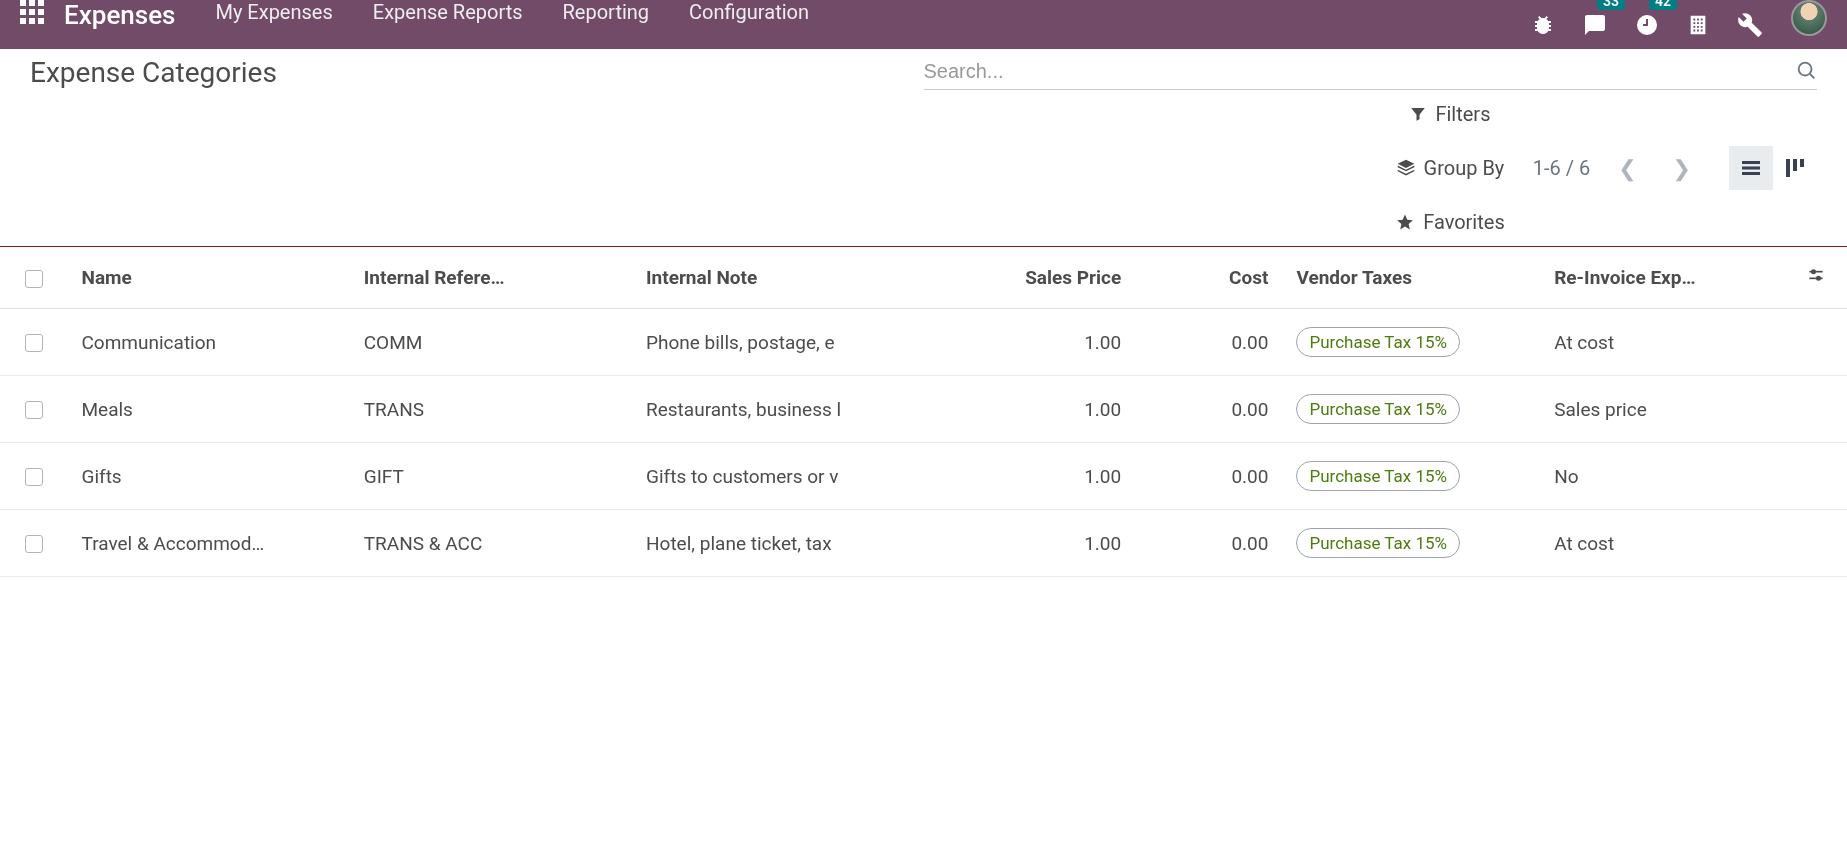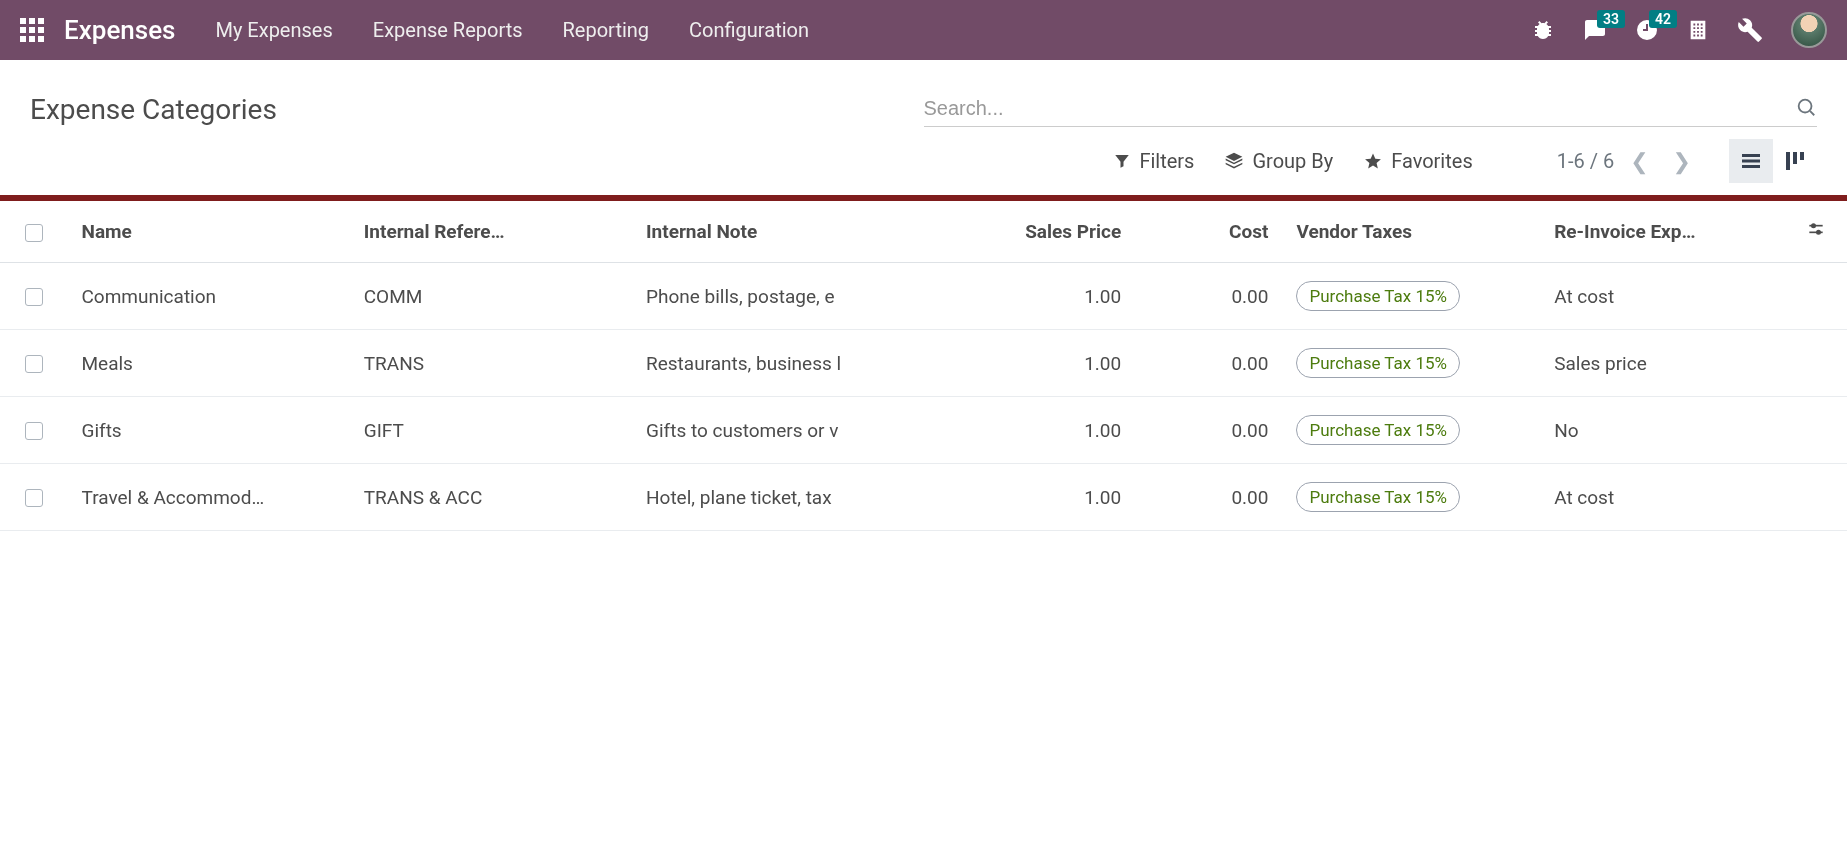--- a/index.html
+++ b/index.html
@@ -1,45 +1,45 @@
 <!DOCTYPE html>
 <html><head>
 <meta charset="utf-8">
 <style>
 * { box-sizing: border-box; margin: 0; padding: 0; }
 body { font-family: -apple-system, BlinkMacSystemFont, "Segoe UI", Roboto, Helvetica, Arial, sans-serif; color: #4c4c4c; background: #fff; }
 
 
-.navbar { background: #714B67; color: #fff; height: 60px; display: flex; align-items: center; padding: 0 20px; }
+.navbar { background: #714B67; color: #fff; height: 49px; display: flex; padding: 0 20px; }
 .apps-grid { width: 24px; height: 24px; display: grid; grid-template-columns: repeat(3,6px); grid-template-rows: repeat(3,6px); gap: 3px; cursor: pointer; margin-right: 20px;}
 .apps-grid span { background: #fff; width:6px; height:6px; }
 .brand { font-size: 26px; font-weight: 500; margin-right: 40px; cursor: pointer;}
 .menu-item { font-size: 20px; margin-right: 40px; cursor: pointer; color: #eee; }
 .nav-spacer { flex: 1; }
 .nav-icon { margin-left: 28px; cursor: pointer; position: relative; color:#fff; display:flex; align-items:center;text-decoration:underline;}
 .nav-icon svg { fill: #fff; }
 .badge { position: absolute; top: -8px; left: 14px; background: #017E84; color: #fff; font-size: 14px; font-weight: 600; padding: 1px 6px; border-radius: 3px; }
 .avatar { width: 36px; height: 36px; border-radius: 50%; margin-left: 28px; cursor:pointer; background: radial-gradient(circle at 50% 30%, #f2d2b5 30%, #5a7a6a 32%, #3a5a4a 80%); border: 2px solid #999; }
 
 
-.control-panel { padding: 31px 30px 12px 30px; border-bottom: 6px solid #7f1d1d;}
+.control-panel { padding: 5px 30px 12px 30px; border-bottom: 1px solid #7f1d1d;}
 .cp-top { display: flex; align-items: center; }
 .breadcrumb { font-size: 28px; color: #4c4c4c; flex: 1; }
 .search-wrap { flex: 1; position: relative; border-bottom: 1px solid #ccc; display:flex; align-items:center;}
 .search-input { border: none; outline: none; font-size: 20px; padding: 6px 0; width: 100%; color:#15803d;}
 .search-input::placeholder { color:#999; font-style: normal;}
 .search-icon { color:#6c757d; cursor:pointer; margin-left:8px;}
 .cp-bottom { display: flex; align-items: center; margin-top: 12px;}
 .highlight-box { border: 2px solid #e74c3c; display:inline-flex; align-items:center; padding:6px 10px 6px 6px; gap:14px;}
 .new-btn { background:#017E84; color:#fff; border:none; padding:10px 18px; font-size:17px; font-weight:700; cursor:pointer;}
 .import-icon { color:#374151; cursor:pointer;}
 .cp-bottom-spacer { flex:1;}
-.filter-group { display:flex; align-items:center; gap:30px; color:#4c4c4c; font-size:20px;}
+.filter-group { display:flex; align-items:center; gap:30px; color:#4c4c4c; font-size:20px;flex-direction:column;}
 .filter-item { cursor:pointer; display:flex; align-items:center; gap:8px;}
-.pager { margin-left:84px; display:flex; align-items:center; gap:8px; color:#6c757d; font-size:20px;}
+.pager { margin-left:28px; display:flex; align-items:center; gap:20px; color:#6c757d; font-size:20px;}
 .pager-arrow { cursor:pointer; padding:4px 8px; color:#adb5bd; font-size:22px; user-select:none;}
 .view-switcher { margin-left:30px; display:flex; gap:0;}
 .view-btn { width:44px; height:44px; display:flex; align-items:center; justify-content:center; cursor:pointer; background:#fff;}
 .view-btn.active { background:#e9ecef;}
 
 
 .list-view { width:100%; }
 table { width:100%; border-collapse: collapse; }
 thead th { text-align:left; padding:18px 14px; font-weight:700; font-size:19px; color:#4c4c4c; border-bottom:1px solid #dee2e6; white-space:nowrap; overflow:hidden; text-overflow:ellipsis;}
 thead th.num { text-align:right;}

